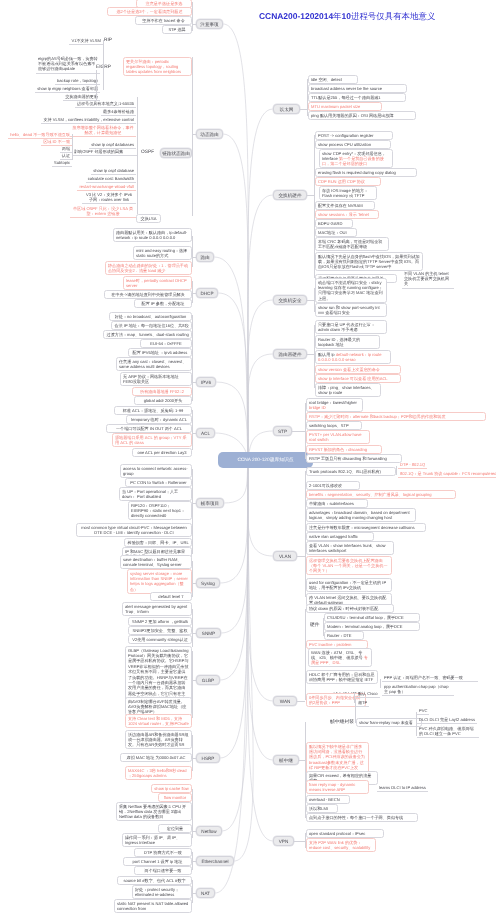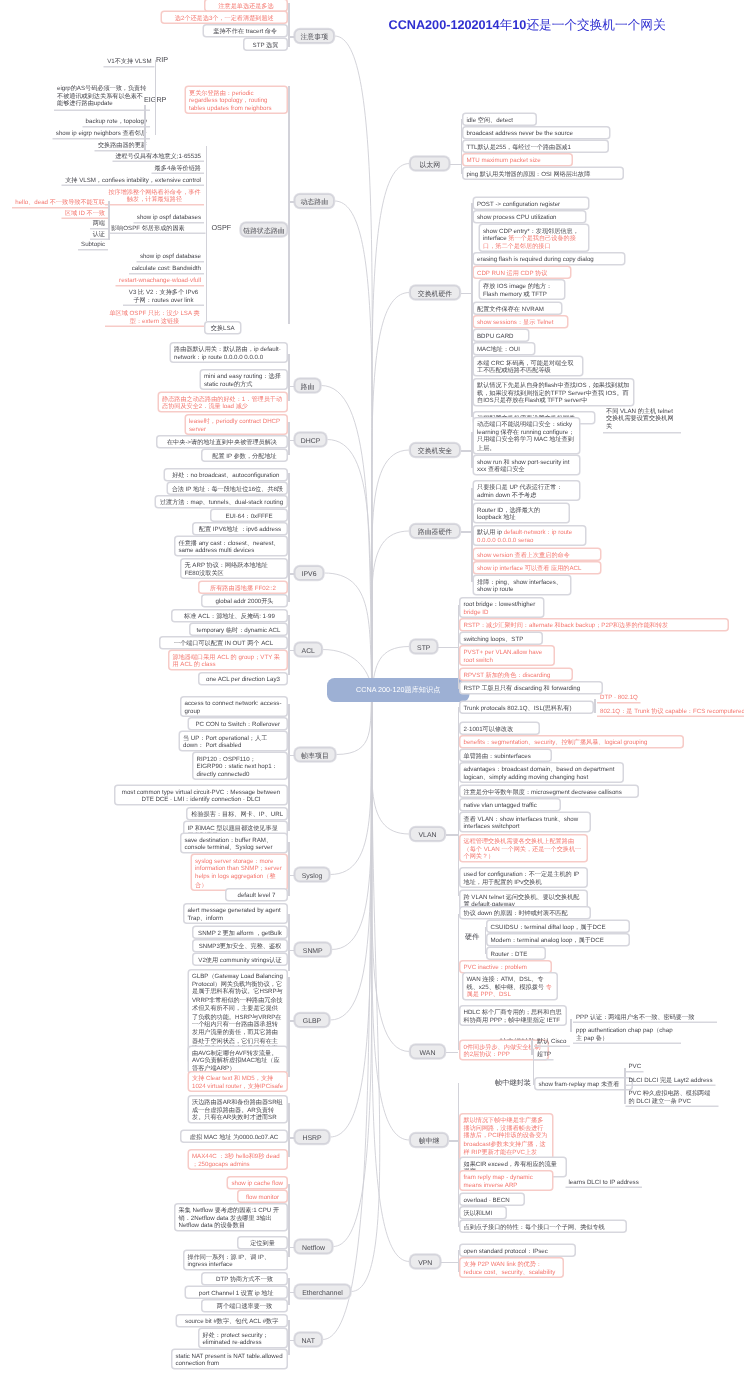--- a/index.html
+++ b/index.html
@@ -54,21 +54,21 @@
       <path d="M273,109 C239,109 250,266.95 248,460" fill="none" stroke="#cfcfd6" stroke-width="0.6"></path>
       <path d="M273,195 C239,195 250,314.25 248,460" fill="none" stroke="#cfcfd6" stroke-width="0.6"></path>
       <path d="M273,300 C239,300 250,372 248,460" fill="none" stroke="#cfcfd6" stroke-width="0.6"></path>
       <path d="M273,354 C239,354 250,401.7 248,460" fill="none" stroke="#cfcfd6" stroke-width="0.6"></path>
       <path d="M273,431 C251.95,431 250,444.05 248,460" fill="none" stroke="#cfcfd6" stroke-width="0.6"></path>
       <path d="M273,556 C239,556 250,512.8 248,460" fill="none" stroke="#cfcfd6" stroke-width="0.6"></path>
       <path d="M273,701 C239,701 250,592.55 248,460" fill="none" stroke="#cfcfd6" stroke-width="0.6"></path>
       <path d="M273,760 C239,760 250,625 248,460" fill="none" stroke="#cfcfd6" stroke-width="0.6"></path>
       <path d="M273,841 C239,841 250,669.55 248,460" fill="none" stroke="#cfcfd6" stroke-width="0.6"></path>
     </svg>
-  <div class="ttl" style="left:259px;top:11px">CCNA200-1202014<span class="cn">年</span>10<span class="cn">还是一个交换机一个网关</span></div>
+  <div class="ttl" style="left:259px;top:11px">CCNA200-1202014<span class="cn">年</span>10<span class="cn">进程号仅具有本地意义</span></div>
   <div class="center" style="left:218px;top:452px;width:95px;height:16px">CCNA 200-120题库知识点</div>
   <div id="nodes">
       <div class="chip" style="left: 196px; top: 19px; width: 27px;">注意事项</div>
       <div class="lf c1 ac" style="left: 136px; top: -1px; width: 56px;">注意是单选还是多选</div>
       <div class="lf c1 ac" style="left: 107px; top: 7px; width: 85px;">选2个还是选3个，一定看清楚到题述</div>
       <div class="lf ac" style="left: 135px; top: 16px; width: 57px;">坚持不作在 tracert 命令</div>
       <div class="lf ac" style="left: 162px; top: 25px; width: 30px;">STP 选翼</div>
       <div class="chip" style="left: 196px; top: 129px; width: 27px;">动态路由</div>
       <div class="chip" style="left: 160px; top: 148px; width: 32px;">链路状态路由</div>
       <div class="sb" style="left: 104px; top: 38px;">RIP</div>

